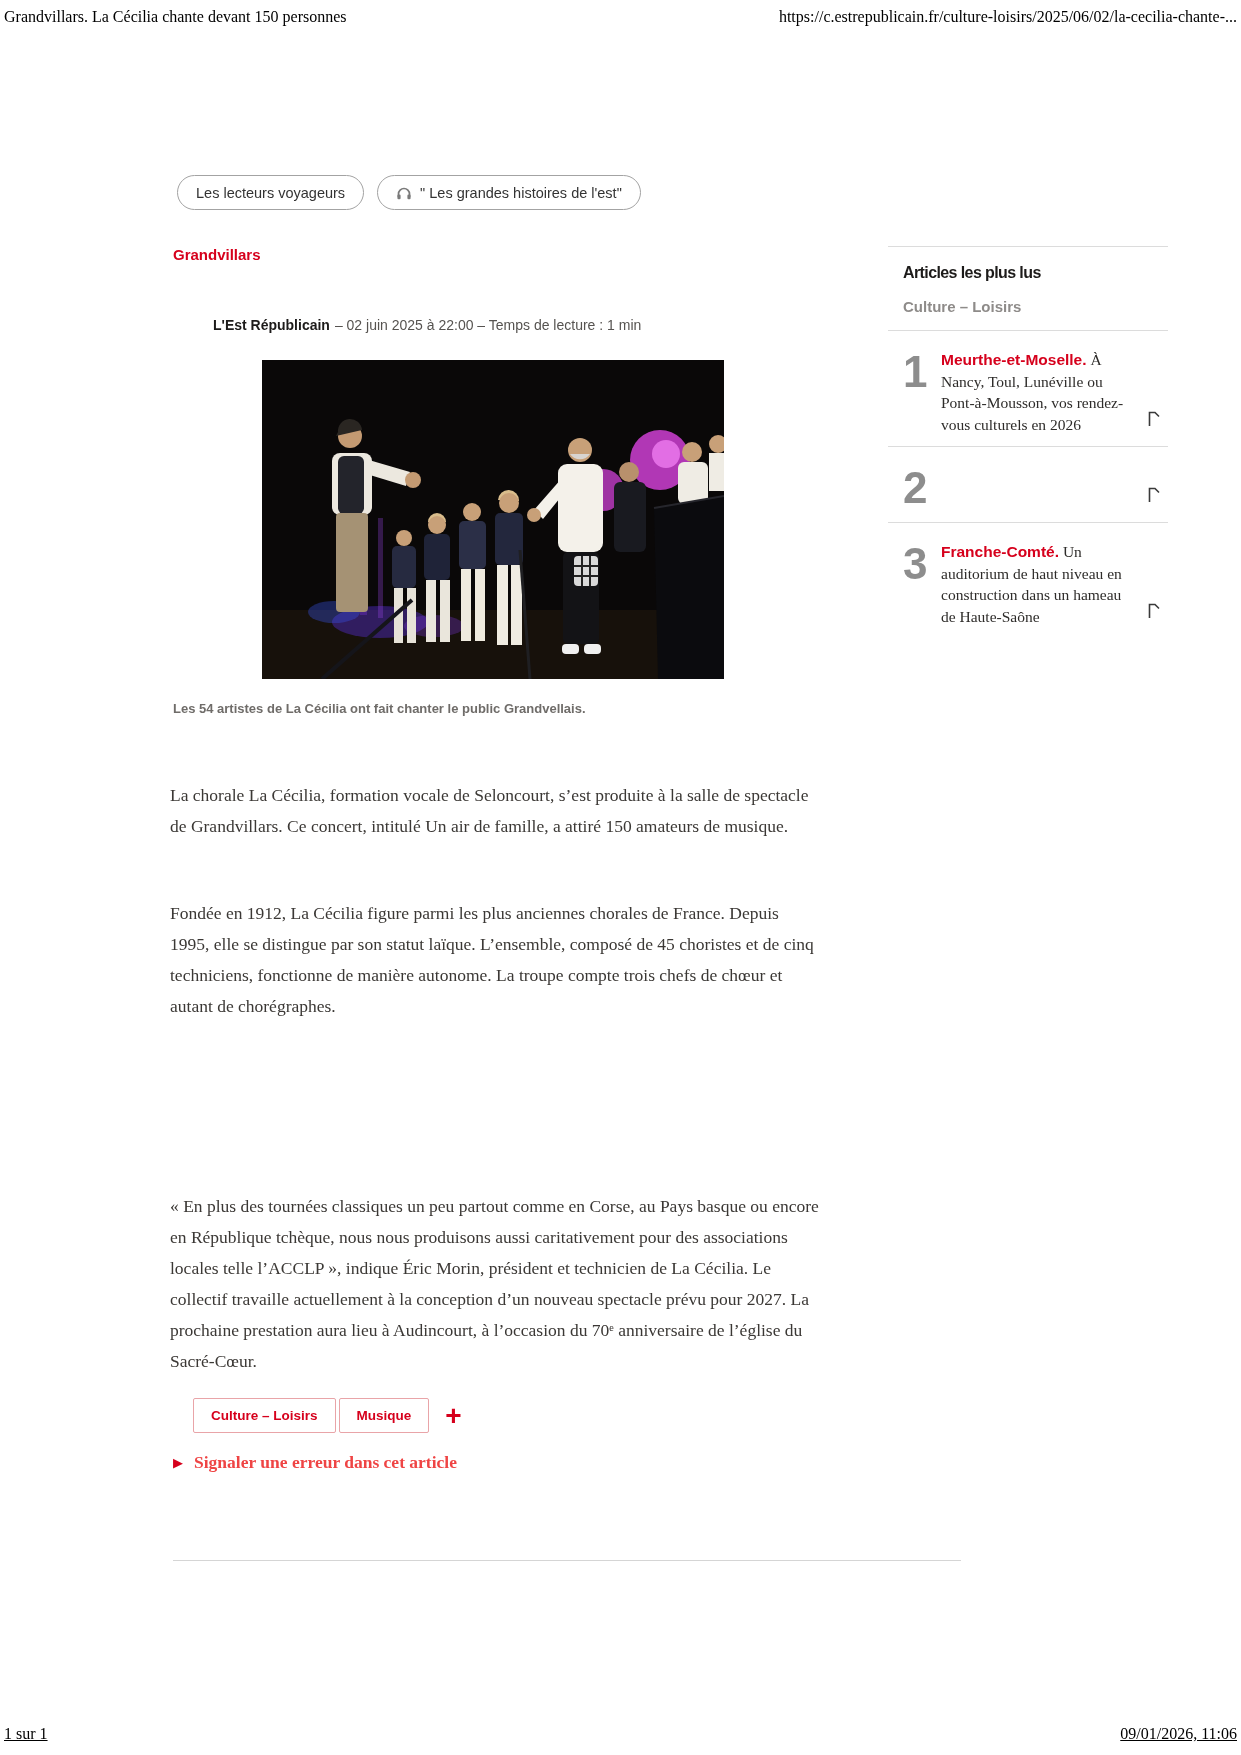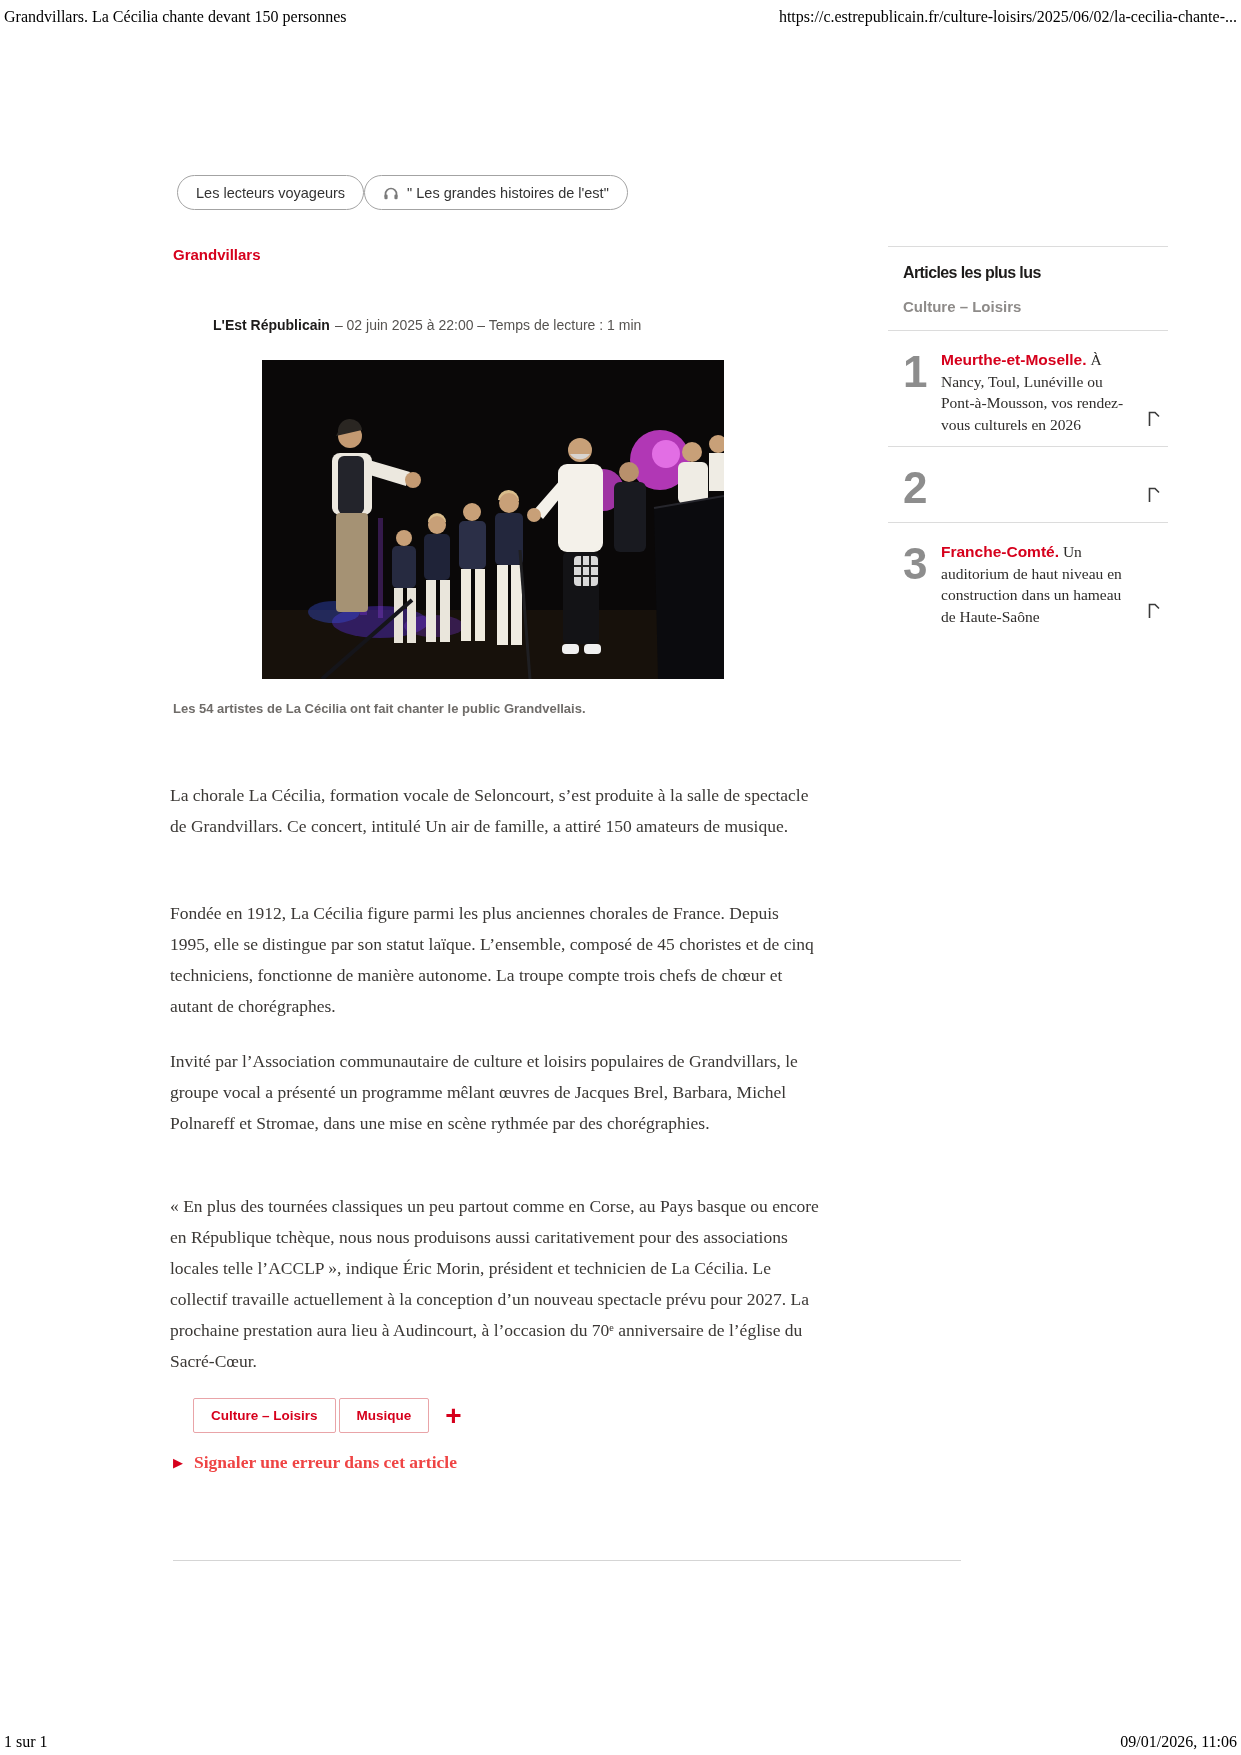--- a/index.html
+++ b/index.html
@@ -3,24 +3,24 @@
 <meta charset="utf-8">
 <style>
   html,body{margin:0;padding:0;background:#fff;}
   #page{position:relative;width:1241px;height:1755px;background:#fff;overflow:hidden;
         font-family:"Liberation Sans",sans-serif;}
 
   
   .print-header,.print-footer{position:absolute;left:4px;width:1233px;display:flex;
         justify-content:space-between;font:16px "Liberation Serif",serif;color:#000;}
   .print-header{top:8px;}
-  .print-footer{bottom:4px;}
-
-  
-  .pills{position:absolute;left:177px;top:175px;display:flex;}
+  .print-footer{bottom:12px;text-decoration:underline;}
+
+  
+  .pills{position:absolute;left:177px;top:175px;display:flex;gap:13px;}
   .pill{height:35px;border:1px solid #a3a3a3;border-radius:18px;display:flex;align-items:center;
         padding:0 18px;font-size:14.5px;color:#333;background:#fff;gap:8px;box-sizing:border-box;}
 
   
   .category{position:absolute;left:173px;top:246px;font-weight:bold;font-size:15px;color:#d6001c;}
   .title{position:absolute;left:205px;top:267px;font:bold 28px/36px "Liberation Serif",serif;
         color:#2e2b28;letter-spacing:-0.2px;}
   .byline{position:absolute;left:173px;top:317px;font-size:14px;color:#565350;}
   .byline .author{font-weight:bold;color:#1d1b1a;margin-right:5px;padding-left:40px;}
   .photo{position:absolute;left:262px;top:360px;width:462px;height:319px;overflow:hidden;}
@@ -145,21 +145,20 @@
       <line x1="392" y1="148" x2="462" y2="136" stroke="#26262c" stroke-width="2"></line>
       <line x1="258" y1="190" x2="268" y2="319" stroke="#1f1f22" stroke-width="3"></line>
       <line x1="60" y1="319" x2="150" y2="240" stroke="#15151a" stroke-width="4"></line>
     </svg>
   </div>
 
   <div class="caption">Les 54 artistes de La Cécilia ont fait chanter le public Grandvellais.</div>
 
   <p class="para p1" style="margin:0;">La chorale La Cécilia, formation vocale de Seloncourt, s’est produite à la salle de spectacle de Grandvillars. Ce concert, intitulé Un air de famille, a attiré 150 amateurs de musique.</p>
   <p class="para p2" style="margin:0;">Fondée en 1912, La Cécilia figure parmi les plus anciennes chorales de France. Depuis 1995, elle se distingue par son statut laïque. L’ensemble, composé de 45 choristes et de cinq techniciens, fonctionne de manière autonome. La troupe compte trois chefs de chœur et autant de chorégraphes.</p>
-  <p class="para p3" style="margin:0;">Invité par l’Association communautaire de culture et loisirs populaires de Grandvillars, le groupe vocal a présenté un programme mêlant œuvres de Jacques Brel, Barbara, Michel Polnareff et Stromae, dans une mise en scène rythmée par des chorégraphies.</p>
   <p class="para p4" style="margin:0;">« En plus des tournées classiques un peu partout comme en Corse, au Pays basque ou encore en République tchèque, nous nous produisons aussi caritativement pour des associations locales telle l’ACCLP », indique Éric Morin, président et technicien de La Cécilia. Le collectif travaille actuellement à la conception d’un nouveau spectacle prévu pour 2027. La prochaine prestation aura lieu à Audincourt, à l’occasion du 70ᵉ anniversaire de l’église du Sacré-Cœur.</p>
 
   <div class="tags">
     <div class="tag">Culture – Loisirs</div>
     <div class="tag">Musique</div>
     <div class="tag-add">+</div>
   </div>
 
   <div class="report">
     <span class="tri">▶</span>

